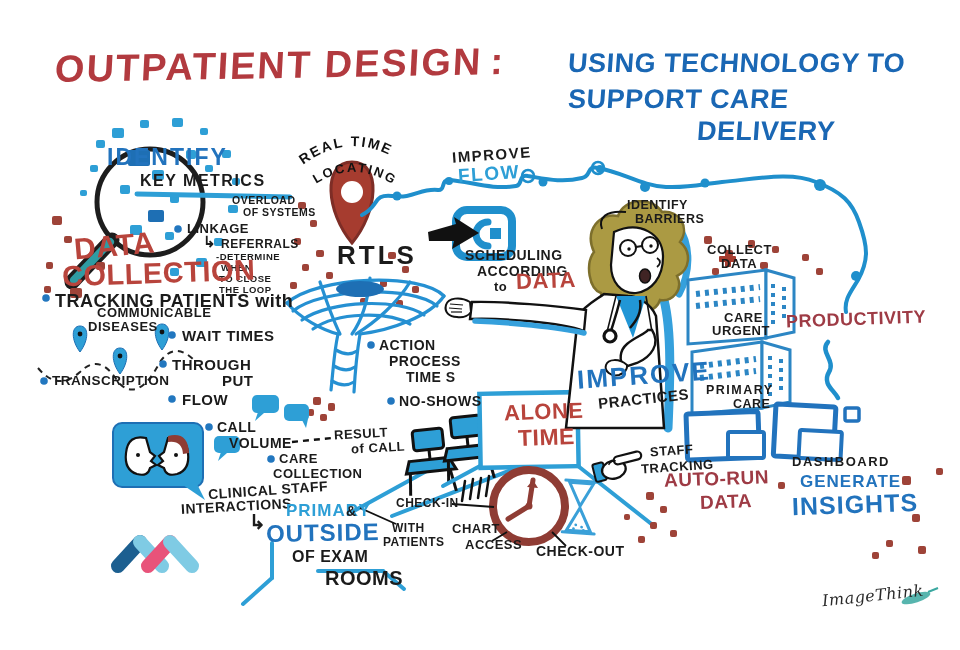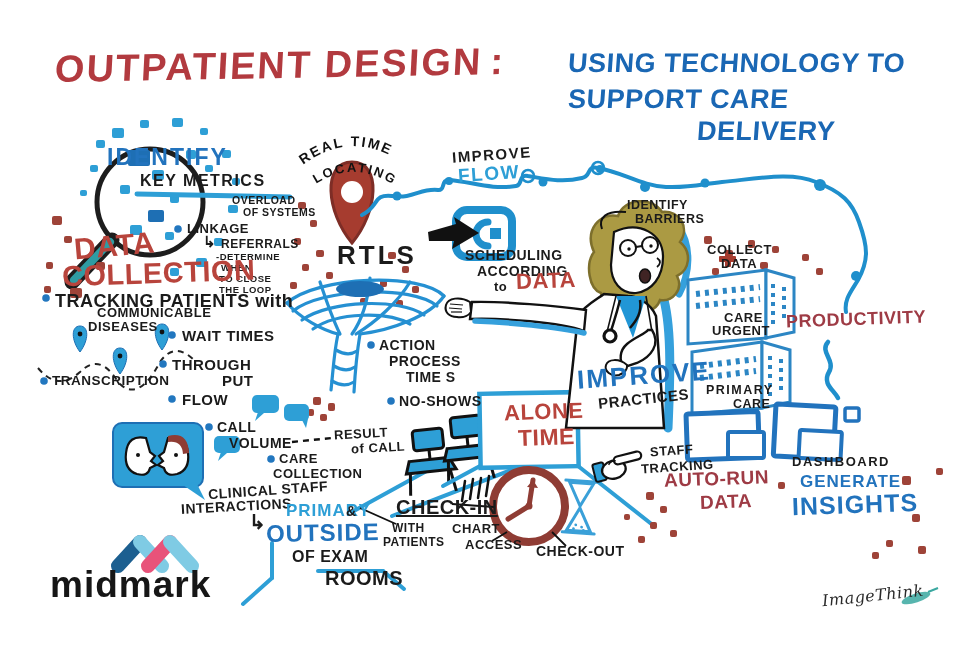--- a/index.html
+++ b/index.html
@@ -442,21 +442,20 @@
 <div class="t lblue" style="left:286px;top:502px;font-size:17px;letter-spacing:1px;">PRIMARY</div>
 <div class="t" style="left:346px;top:504px;font-size:14px;">&amp;</div>
 <div class="t mblue" style="left:266px;top:521px;font-size:24px;letter-spacing:1px;transform:rotate(-1deg);">OUTSIDE</div>
 <div class="t" style="left:292px;top:549px;font-size:16px;">OF EXAM</div>
 <div class="t" style="left:316px;top:568px;font-size:20px;margin-left:9px;">ROOMS</div>
 <div class="t" style="left:392px;top:522px;font-size:12px;">WITH</div>
 <div class="t" style="left:383px;top:536px;font-size:12px;">PATIENTS</div>
 
 <div class="t brick" style="left:504px;top:401px;font-size:22px;transform:rotate(-2deg);">ALONE</div>
 <div class="t brick" style="left:518px;top:426px;font-size:23px;transform:rotate(-2deg);">TIME</div>
-<div class="t" style="left:396px;top:497px;font-size:20px;text-decoration:underline;">CHECK-IN</div>
+<div class="t" style="left:396px;top:497px;font-size:12px;">CHECK-IN</div>
 <div class="t" style="left:452px;top:522px;font-size:13px;text-align:center;">CHART</div>
 <div class="t" style="left:465px;top:538px;font-size:13px;">ACCESS</div>
 <div class="t" style="left:536px;top:544px;font-size:14px;">CHECK-OUT</div>
 
-<div class="t brand" style="left:50px;top:566px;font-size:37px;">midmark</div>
 <div class="t sig" style="left:822px;top:588px;font-size:16px;color:#2a2a2a;transform:rotate(-6deg);">ImageThink</div>
 
 </div>
 
 </body></html>

